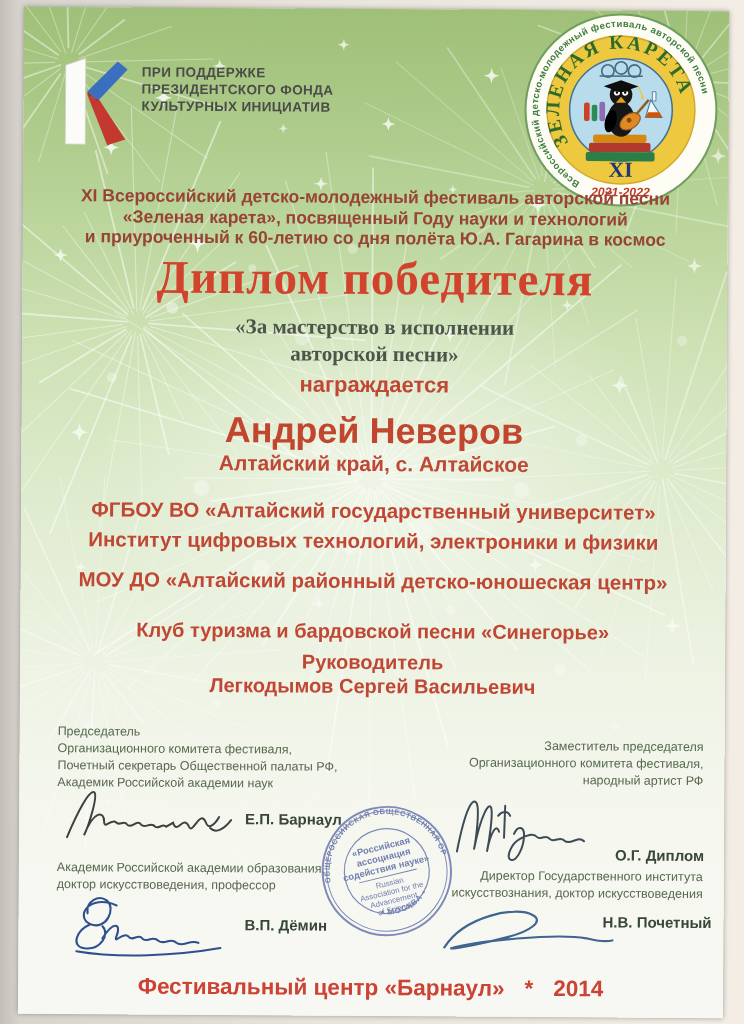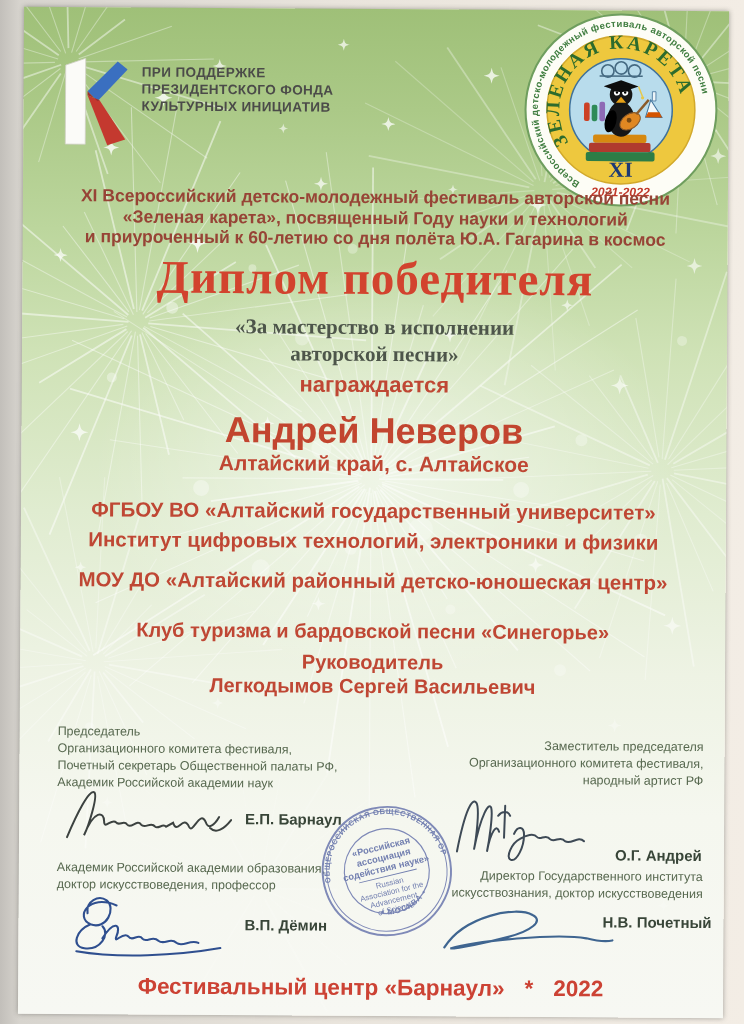--- a/index.html
+++ b/index.html
@@ -426,21 +426,21 @@
   <div class="sig-name" style="left:226px;top:908px">В.П. Дёмин</div>
 
   <div class="sig-small" style="left:354px;top:728px;width:330px;text-align:right">
     <div>Заместитель председателя</div>
     <div>Организационного комитета фестиваля,</div>
     <div>народный артист РФ</div>
   </div>
   <svg class="sigsvg" style="left:428px;top:778px" width="165" height="82" viewBox="0 0 165 82">
     <path d="M10,64 C18,22 25,10 29,15 C33,20 29,52 27,62 C34,26 42,14 44,20 C46,27 42,54 40,64 C44,42 50,36 52,44 M58,18 L57,50 M51,28 C55,23 61,23 63,28 M67,46 C71,37 77,39 77,47 C77,59 70,74 64,72 C58,70 65,55 73,51 C79,47 87,45 90,49 C93,53 99,45 103,51 C107,55 114,47 118,53 C124,57 131,47 137,53" fill="none" stroke="#3e4a56" stroke-width="2" stroke-linecap="round"></path>
   </svg>
-  <div class="sig-name" style="left:596px;top:836px">О.Г. Андрей</div>
+  <div class="sig-name" style="left:596px;top:836px">О.Г. Диплом</div>
 
   <div class="sig-small" style="left:354px;top:858px;width:330px;text-align:right">
     <div>Директор Государственного института</div>
     <div>искусствознания, доктор искусствоведения</div>
   </div>
   <svg class="sigsvg" style="left:418px;top:896px" width="185" height="55" viewBox="0 0 185 55">
     <path d="M8,42 C28,10 80,0 96,9 C108,15 94,25 72,31 C50,37 22,43 14,43 C40,35 120,27 150,32 M150,32 C158,34 168,36 176,34" fill="none" stroke="#3f6590" stroke-width="2.2" stroke-linecap="round"></path>
   </svg>
   <div class="sig-name" style="left:584px;top:903px">Н.В. Почетный</div>
 
@@ -464,16 +464,16 @@
       <text x="70" y="70" font-size="9.5" font-weight="bold">содействия науке»</text>
       <line x1="40" y1="75" x2="100" y2="75" stroke="#5c6ba5" stroke-width="1"></line>
       <text x="70" y="85" font-size="8">Russian</text>
       <text x="70" y="94" font-size="8">Association for the</text>
       <text x="70" y="103" font-size="8">Advancement</text>
       <text x="70" y="112" font-size="8">of Science</text>
     </g>
   </svg>
 
   <div class="abs footer">
-    <span>Фестивальный центр «Барнаул»</span><span>*</span><span>2022</span>
+    <span>Фестивальный центр «Барнаул»</span><span>*</span><span>2014</span>
   </div>
 
 </div>
 
 </body></html>

